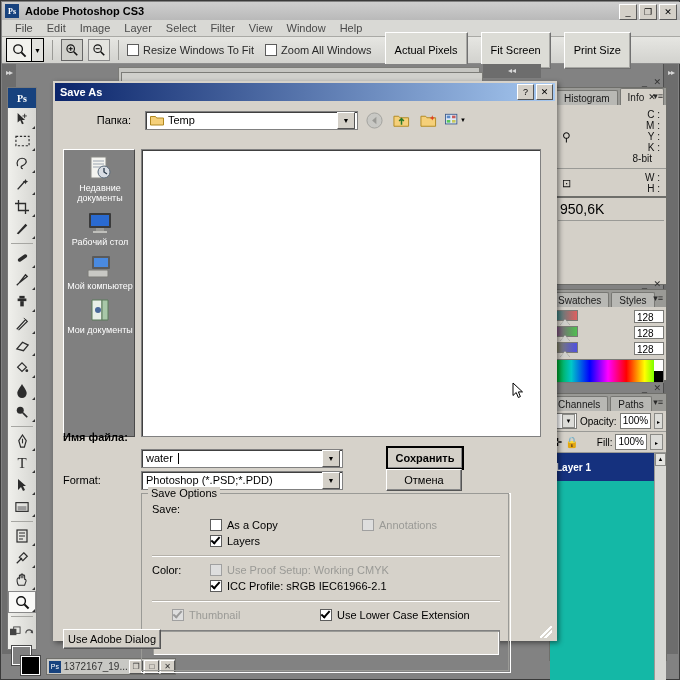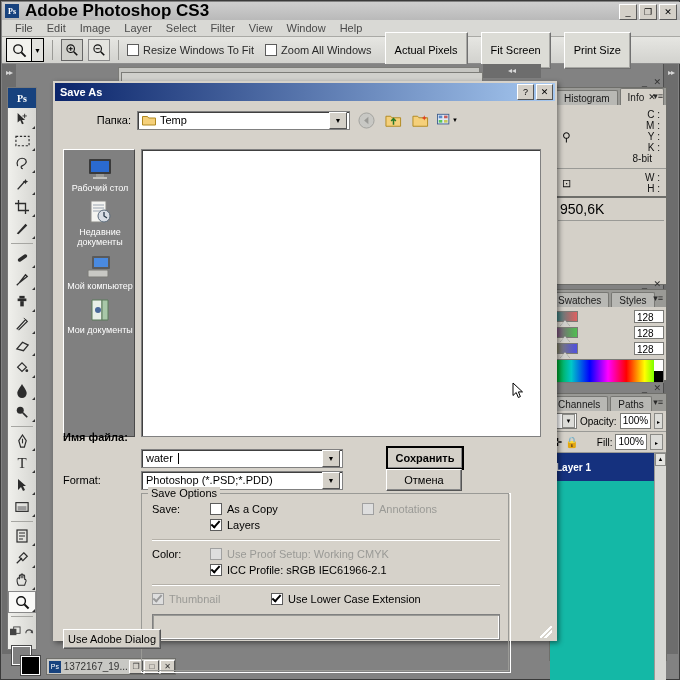--- a/index.html
+++ b/index.html
@@ -15,21 +15,21 @@
   
   .ps-window{position:absolute;left:0;top:0;width:680px;height:680px;
     border:1px solid #3a3a3a;box-sizing:border-box;background:#828282;}
 
   .titlebar{position:absolute;left:1px;top:1px;width:678px;height:18px;
     background:linear-gradient(to bottom,#cfcfcf,#b9b9b9);
     border-bottom:1px solid #909090;display:flex;align-items:center;}
   .ps-logo{width:14px;height:14px;margin-left:3px;background:#17427e;
     color:#fff;font-size:8px;font-weight:bold;display:flex;align-items:center;
     justify-content:center;font-family:"Liberation Serif",serif;}
-  .title-txt{margin-left:6px;font-size:17px;color:#000;font-weight:bold;}
+  .title-txt{margin-left:6px;font-size:11px;color:#000;font-weight:bold;}
   .win-btns{position:absolute;right:3px;top:2px;display:flex;gap:2px;}
   .win-btn{width:16px;height:14px;background:#d4d0c8;border:1px solid #fff;
     border-right-color:#5a5a5a;border-bottom-color:#5a5a5a;
     display:flex;align-items:center;justify-content:center;font-size:9px;
     line-height:1;color:#000;}
 
   .menubar{position:absolute;left:1px;top:19px;width:678px;height:17px;
     background:#d9d9d5;border-bottom:1px solid #a9a9a5;display:flex;
     align-items:center;padding-left:6px;box-sizing:border-box;}
   .menuitem{padding:1px 7px;font-size:11px;color:#4a4a4a;}
@@ -105,21 +105,21 @@
     background:#b8b8b4;border:1px solid #787874;border-bottom:none;
     display:flex;align-items:center;border-radius:2px 2px 0 0;}
   .ptab.active{background:#d4d0c8;height:16px;}
   .pmenu{position:absolute;right:3px;top:3px;font-size:9px;color:#2a2a2a;}
   .pwin-ctl{position:absolute;right:3px;top:-11px;font-size:9px;color:#333;letter-spacing:2px;}
 
   .info-body{padding:4px 6px;font-size:10px;color:#111;}
   .info-row{display:flex;justify-content:flex-end;line-height:11px;}
   .info-lbl{width:20px;text-align:right;}
 
-  .sliders .srow{display:flex;align-items:center;margin:3px 2px;gap:48px;}
+  .sliders .srow{display:flex;margin:3px 2px;gap:48px;}
   .strip{flex:1;height:9px;border:1px solid #7a7a76;position:relative;}
   .strip .thumb{position:absolute;left:50%;top:8px;margin-left:-5px;width:0;height:0;
     border-left:5px solid transparent;border-right:5px solid transparent;
     border-bottom:6px solid #cfcfcb;filter:drop-shadow(0 0 0.5px #444);}
   .sval{width:30px;height:13px;margin-left:8px;border:1px solid #7a7a76;
     background:#fff;font-size:10px;text-align:left;padding-left:2px;
     line-height:13px;box-sizing:border-box;}
   .spectrum{height:22px;margin:4px 2px 2px;
     background:linear-gradient(to right,#00a000,#00c8c8,#0000ff,#ff00ff,#ff0000,#ffff00,#00ff00);
     border:1px solid #7a7a76;position:relative;}
@@ -615,21 +615,21 @@
       <div class="dlg-tbtns">
         <div class="dlg-tbtn">?</div>
         <div class="dlg-tbtn">✕</div>
       </div>
     </div>
 
     <div class="dlg-body">
 
       <div class="row-folder">
         <span class="lbl" style="width:68px;text-align:right;">Папка:</span>
-        <div class="combo" style="width:213px;">
+        <div class="combo" style="width:213px;margin-left:8px;">
           <div class="val">
             <svg width="14" height="12" viewBox="0 0 14 12">
                   <path d="M0.5 2.5 h5 l1.2 1.5 h6.8 v7 h-13 z" fill="#f5d07a" stroke="#b08820"></path>
                 </svg>
             <span>Temp</span>
           </div>
           <div class="drop">▼</div>
         </div>
         <div class="navbtn">
           <svg width="17" height="17" viewBox="0 0 18 18">
@@ -655,42 +655,42 @@
                 <rect x="2" y="2" width="4" height="3" fill="#5a8ac8"></rect>
                 <rect x="8" y="2" width="4" height="3" fill="#c85a5a"></rect>
                 <rect x="2" y="7" width="4" height="3" fill="#5ac85a"></rect>
                 <rect x="8" y="7" width="4" height="3" fill="#c8c85a"></rect>
               </svg>
           <span style="font-size:6px;margin-left:1px;">▼</span>
         </div>
       </div>
 
       <div class="places">
-        <div class="place">
-          <svg class="pico" viewBox="0 0 30 26">
-                <rect x="4" y="3" width="22" height="15" rx="1" fill="#3a3a3a"></rect>
-                <rect x="6" y="5" width="18" height="11" fill="#2a6ad0"></rect>
-                <rect x="11" y="18" width="8" height="3" fill="#9a9a96"></rect>
-                <rect x="8" y="21" width="14" height="2" fill="#c0c0bc"></rect>
-              </svg>
-          <span>Рабочий стол</span>
-        </div>
         <div class="place">
           <svg class="pico" viewBox="0 0 30 26">
                 <rect x="6" y="1" width="15" height="21" fill="#f4f4f0" stroke="#8a8a86"></rect>
                 <line x1="8" y1="5" x2="19" y2="5" stroke="#9aa4b0"></line>
                 <line x1="8" y1="8" x2="19" y2="8" stroke="#9aa4b0"></line>
                 <line x1="8" y1="11" x2="19" y2="11" stroke="#9aa4b0"></line>
                 <circle cx="19" cy="16" r="6" fill="#d8dde4" stroke="#5a6a7a"></circle>
                 <path d="M19 12 v4 l3 2" stroke="#2a3a4a" stroke-width="1.3" fill="none"></path>
               </svg>
           <span>Недавние документы</span>
         </div>
         <div class="place">
           <svg class="pico" viewBox="0 0 30 26">
+                <rect x="4" y="3" width="22" height="15" rx="1" fill="#3a3a3a"></rect>
+                <rect x="6" y="5" width="18" height="11" fill="#2a6ad0"></rect>
+                <rect x="11" y="18" width="8" height="3" fill="#9a9a96"></rect>
+                <rect x="8" y="21" width="14" height="2" fill="#c0c0bc"></rect>
+              </svg>
+          <span>Рабочий стол</span>
+        </div>
+        <div class="place">
+          <svg class="pico" viewBox="0 0 30 26">
                 <rect x="7" y="2" width="18" height="13" rx="1" fill="#5a5a5a"></rect>
                 <rect x="9" y="4" width="14" height="9" fill="#4a8ae0"></rect>
                 <rect x="3" y="16" width="20" height="7" rx="1" fill="#c8c8c4" stroke="#7a7a76"></rect>
               </svg>
           <span>Мой компьютер</span>
         </div>
         <div class="place">
           <svg class="pico" viewBox="0 0 30 26">
                 <path d="M7 2 h10 v20 h-10 z" fill="#e8f0e8" stroke="#5a7a5a"></path>
                 <path d="M17 2 h6 v20 h-6 z" fill="#a8c8a8" stroke="#5a7a5a"></path>
@@ -723,21 +723,21 @@
         <div class="dbtn" style="width:74px;margin-left:43px;">Отмена</div>
       </div>
 
       <div class="gbox">
         <div class="gbox-in"></div>
         <span class="gbox-title">Save Options</span>
         <div style="position:relative;padding:9px 10px 0;">
 
           <div style="display:flex;">
             <span style="width:58px;font-size:11px;">Save:</span>
-            <div style="flex:1;">
+            <div style="flex:1;margin-top:16px;">
               <div style="display:flex;">
                 <div class="opt-row" style="width:152px;">
                   <span class="cb"></span>
                   <span>As a Copy</span>
                 </div>
                 <div class="opt-row dis">
                   <span class="cb dis"></span>
                   <span>Annotations</span>
                 </div>
               </div>
@@ -760,21 +760,21 @@
               <div class="opt-row" style="margin-top:4px;">
                 <span class="cb ck"></span>
                 <span>ICC Profile:  sRGB IEC61966-2.1</span>
               </div>
             </div>
           </div>
 
           <div class="hrule" style="margin:8px 0 7px;"></div>
 
           <div style="display:flex;">
-            <div class="opt-row dis" style="width:119px;">
+            <div class="opt-row dis" style="width:148px;margin-left:20px;">
               <span class="cb ck dis"></span>
               <span>Thumbnail</span>
             </div>
             <div class="opt-row">
               <span class="cb ck"></span>
               <span>Use Lower Case Extension</span>
             </div>
           </div>
 
           <div class="preview-box" style="margin-top:9px;"></div>

